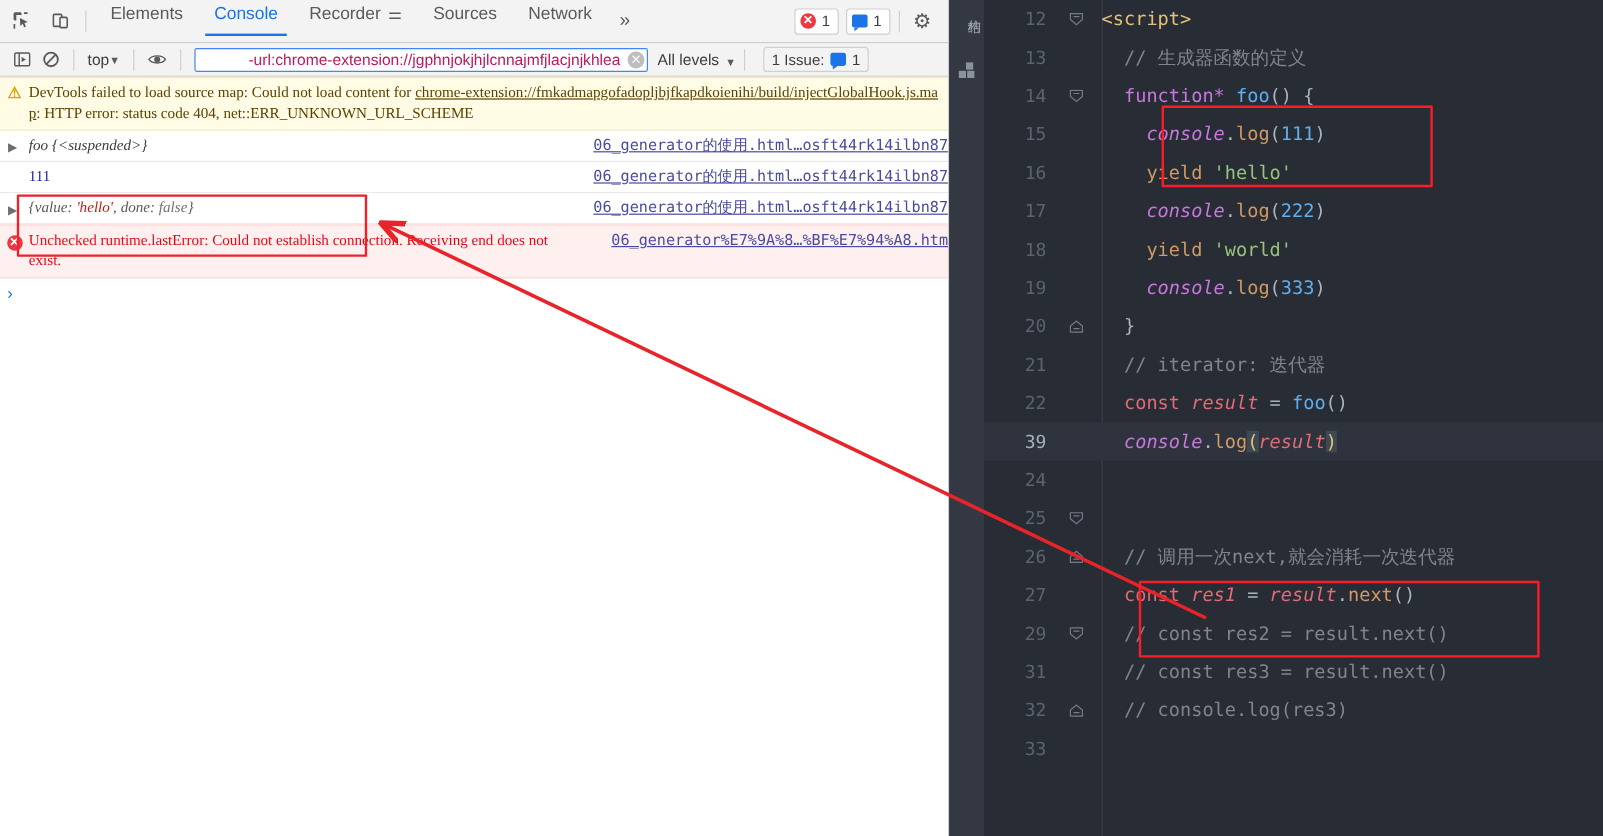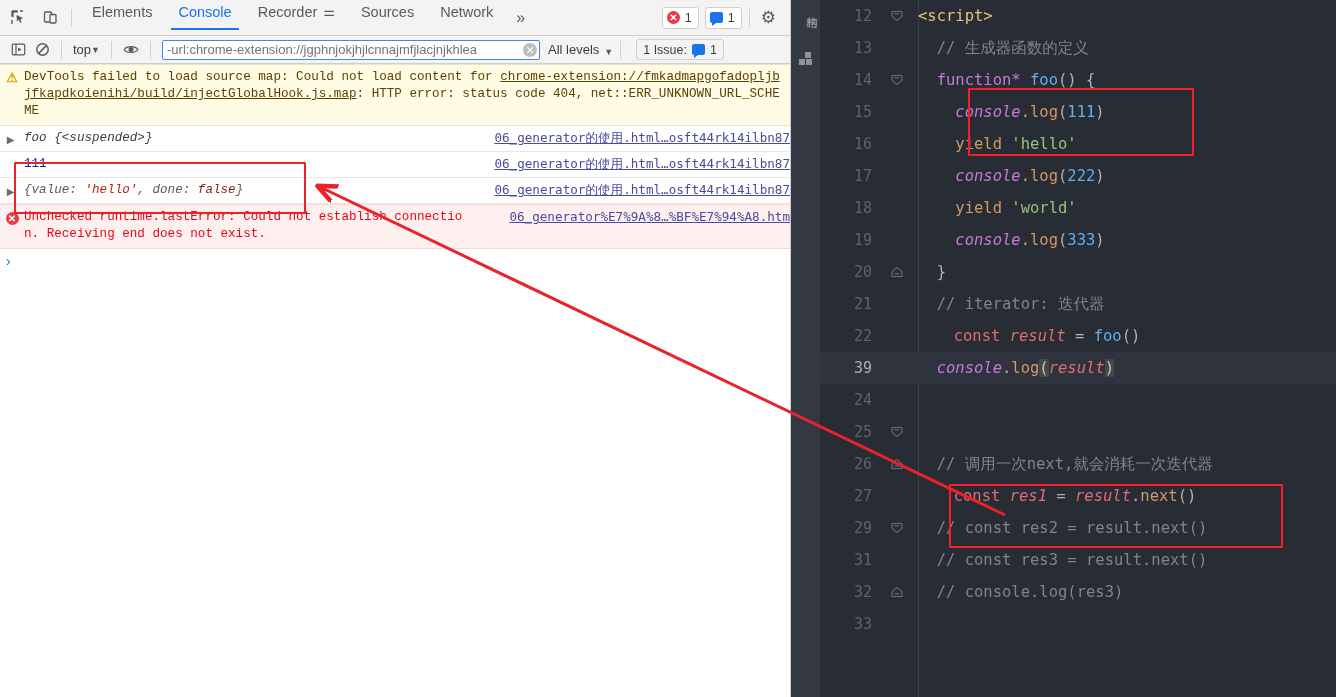--- a/index.html
+++ b/index.html
@@ -94,27 +94,27 @@
   }
   .caret { font-size: 9px; color: #5a5a5a; }
   .filter-wrap {
     position: relative; margin-left: 4px;
   }
   .filter-input {
     width: 378px; height: 20px;
     border: 1px solid #4285f4;
     border-radius: 2px;
     background: #fff;
-    font-size: 13px; color: #737373;
+    font-size: 13px; color: #be185d;
     padding: 0 22px 0 4px;
     box-sizing: border-box;
     font-family: "Liberation Sans", sans-serif;
     outline: none;
     line-height: 18px;
-    white-space: nowrap; overflow: hidden;
+    white-space: nowrap; overflow: hidden; text-align: right;
   }
   .filter-clear {
     position: absolute; right: 3px; top: 50%; transform: translateY(-50%);
     width: 14px; height: 14px; border-radius: 50%;
     background: #bdbdbd; color: #fff;
     font-size: 11px; line-height: 14px; text-align: center;
   }
   .levels {
     font-size: 13px; color: #3c3c3c; display: flex; align-items: flex-end; gap: 5px;
     margin-left: 8px; white-space: nowrap;
@@ -152,21 +152,21 @@
     font-size: 13px; padding-top: 1px;
   }
   .warn-tri { color: #e0a200; font-size: 13px; font-weight: bold; }
   .err-circ {
     display:inline-block; width: 13px; height: 13px; border-radius:50%;
     background: #eb3941; color:#fff; font-size:10px; line-height:13px; font-weight:bold;
     text-align:center;
   }
   .msg-text {
     flex: 1;
-    font-family: Liberation Mono, monospace;
+    font-family: Liberation Serif, serif;
     font-size: 12.6px;
     line-height: 17px;
     white-space: pre-wrap;
     word-break: break-all;
     padding-right: 4px;
   }
   .msg-warn .msg-text { color: #5c4200; }
   .msg-err .msg-text { color: #e1091a; }
   .msg-text a { color: inherit; text-decoration: underline; }
   .msg-src {
@@ -177,21 +177,21 @@
     text-decoration: underline;
     white-space: nowrap;
   }
   .msg-err .msg-src { color: #4a4a9e; }
 
   .disc { color: #6e6e6e; font-size: 10px; margin-right: 3px; }
   .obj-italic { font-style: italic; }
   .tk-num { color: #1a1aa6; }
   .tk-str { color: #c41a16; }
   .tk-key { color: #5a5a5a; }
-  .tk-bool { color: #7f1d1d; }
+  .tk-bool { color: #737373; }
   .tk-fn { color: #3c3c3c; }
 
   .prompt-row {
     display: flex; align-items: flex-start;
     padding: 4px 0 0 6px; height: 22px;
   }
   .prompt-caret { color: #1a73e8; font-size: 14px; line-height: 16px; }
 
   
   .ann-box {
@@ -255,21 +255,21 @@
 
   
   .indent-guide {
     position: absolute; top: 0; bottom: 0; width: 1px; background: #3b4049;
   }
 
   
   .t-tag     { color: #e5c07b; }
   .t-comment { color: #7f848e; font-family: "DejaVu Sans Mono", monospace; }
   .t-kw      { color: #c678dd; }
-  .t-kw2     { color: #e06c75; margin-left: 17px; }
+  .t-kw2     { color: #e06c75; }
   .t-fn      { color: #61afef; }
   .t-obj     { color: #c678dd; font-style: italic; }
   .t-num     { color: #61afef; }
   .t-str     { color: #98c379; }
   .t-punc    { color: #abb2bf; }
   .t-res     { color: #e06c75; font-style: italic; }
   .t-orange  { color: #d19a66; }
   .t-brkt-hl { background: #3e4a52; color: #e5c07b; }
 
   .ed-annbox {

